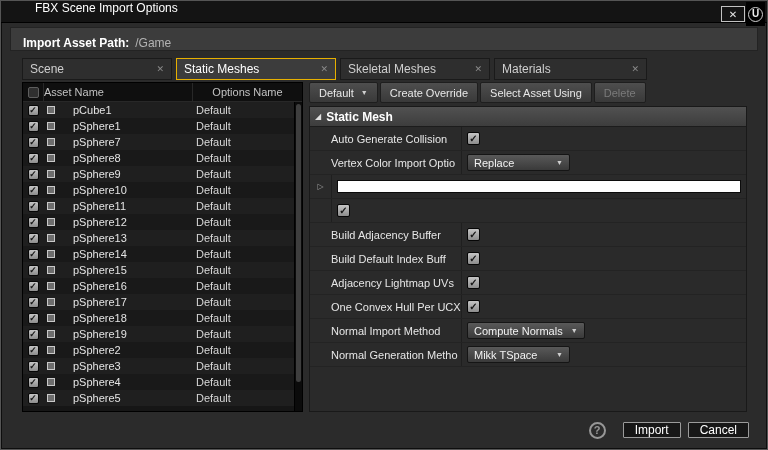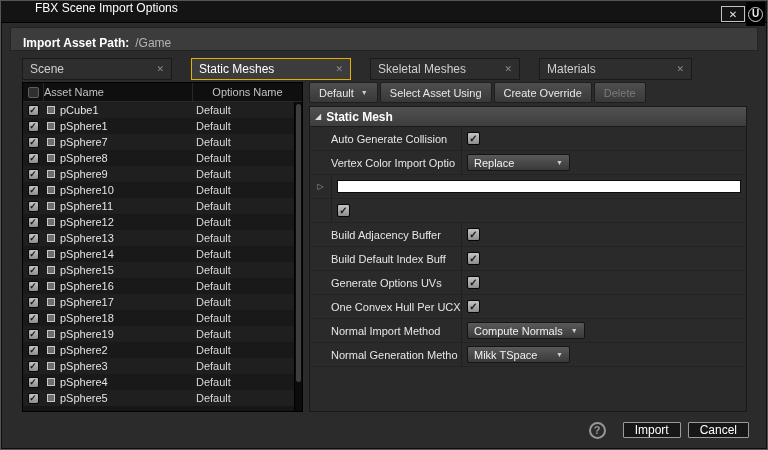--- a/index.html
+++ b/index.html
@@ -10,36 +10,36 @@
   .title{color:#fff;font-size:12px;margin-left:34px;white-space:nowrap}
   .close-btn{position:absolute;right:22px;top:5px;width:24px;height:16px;border:1px solid #c2c2c2;color:#e6e6e6;font-size:10px;display:flex;align-items:center;justify-content:center}
   .logo{position:absolute;right:2px;top:1px;width:19px;height:24px;background:#000;display:flex;align-items:center;justify-content:center}
   .logo-circle{width:15px;height:15px;border:1px solid #d0d0d0;border-radius:50%;color:#ececec;font-size:10px;font-weight:bold;display:flex;align-items:center;justify-content:center;line-height:1}
   
   .pathbar{height:24px;margin:4px 9px 0;background:#3c3c3c;border:1px solid #232323;display:flex;align-items:flex-end;padding-left:12px;font-size:12px}
   .path-label{color:#fff;font-weight:bold}
   .path-value{color:#b3b3b3;margin-left:6px}
   
   .tabbar{display:flex;margin:7px 0 0 21px;height:22px}
-  .tab{display:flex;align-items:center;justify-content:space-between;padding:0 7px;margin-right:19px;background:#2e2e2e;border:1px solid #1a1a1a;color:#cfcfcf;font-size:12px}
+  .tab{display:flex;align-items:center;justify-content:space-between;padding:0 7px;margin-right:4px;background:#2e2e2e;border:1px solid #1a1a1a;color:#cfcfcf;font-size:12px}
   .tab:nth-child(1){width:150px}.tab:nth-child(2){width:160px}.tab:nth-child(3){width:150px}.tab:nth-child(4){width:153px}
   .tab.active{background:#3c3c3c;border-color:#e7b000;color:#fff}
   .tab-close{color:#8a8a8a;font-size:9px;margin-left:8px;flex:none}
   
   .content{position:absolute;left:21px;right:20px;top:81px;bottom:37px;display:flex}
   .left-panel{width:281px;background:#161616;border:1px solid #000;position:relative;display:flex;flex-direction:column}
   .table-header{height:19px;display:flex;align-items:center;background:#0f0f0f;border-bottom:1px solid #282828;color:#c2c2c2;font-size:11px;flex:none}
   .th-check{width:20px;display:flex;justify-content:center;align-items:center;height:100%}
   .th-name{width:150px;border-left:1px solid #282828;border-right:1px solid #282828;height:100%;line-height:18px;overflow:hidden}
   .th-options{flex:1;text-align:center;overflow:hidden}
   .asset-rows{flex:1;overflow:hidden;margin-right:8px}
   .arow{height:16px;display:flex;align-items:center;font-size:11px;color:#e4e4e4;background:#1f1f1f}
   .arow.alt{background:#191919}
   .acheck-cell{width:20px;display:flex;justify-content:center;flex:none}
-  .aname-cell{width:150px;display:flex;align-items:center;gap:5px;padding-left:4px;flex:none;overflow:hidden;white-space:nowrap}
+  .aname-cell{width:150px;display:flex;align-items:center;gap:18px;padding-left:4px;flex:none;overflow:hidden;white-space:nowrap}
   .aopt-cell{flex:1;padding-left:3px;color:#d8d8d8;overflow:hidden;white-space:nowrap}
   .cb{width:11px;height:11px;background:linear-gradient(#c4c4c4,#8d8d8d);border:1px solid #060606;border-radius:2px;display:flex;align-items:center;justify-content:center;font-size:9px;color:#141414;font-weight:bold;line-height:1;flex:none}
   .cb.big{width:13px;height:13px;font-size:10px}
   .cb.unchecked{background:#2f2f2f;border-color:#5e5e5e;color:transparent}
   .asset-icon{width:8px;height:8px;border:1px solid #c9c9c9;background:#6d6d6d;flex:none}
   .scrollbar{position:absolute;top:19px;right:0;bottom:0;width:8px;background:#0b0b0b;border-left:1px solid #000}
   .scroll-thumb{position:absolute;left:1px;right:1px;top:2px;height:90%;background:#3e3e3e;border-radius:3px}
   
   .right-panel{flex:1;margin-left:6px;display:flex;flex-direction:column;min-width:0}
   .toolbar{height:21px;display:flex;gap:2px;margin-bottom:3px;flex:none}
@@ -307,22 +307,22 @@
         <div class="scroll-thumb"></div>
       </div>
     </div>
 
     <div class="right-panel">
       <div class="toolbar">
         <div class="tbtn">
           <span>Default</span>
           <span class="arr">▼</span>
         </div>
+        <div class="tbtn">Create Override</div>
         <div class="tbtn">Select Asset Using</div>
-        <div class="tbtn">Create Override</div>
         <div class="tbtn disabled">Delete</div>
       </div>
       <div class="details">
         <div class="section-header">
           <span class="section-arrow">◢</span>
           <span>Static Mesh</span>
         </div>
         <div>
             <div class="prop-row">
               <div class="prop-expander"></div>
@@ -362,21 +362,21 @@
             </div>
             <div class="prop-row">
               <div class="prop-expander"></div>
               <div class="prop-label">Build Default Index Buff</div>
               <div class="prop-value">
                 <div class="cb big">✓</div>
               </div>
             </div>
             <div class="prop-row">
               <div class="prop-expander"></div>
-              <div class="prop-label">Generate Options UVs</div>
+              <div class="prop-label">Adjacency Lightmap UVs</div>
               <div class="prop-value">
                 <div class="cb big">✓</div>
               </div>
             </div>
             <div class="prop-row">
               <div class="prop-expander"></div>
               <div class="prop-label">One Convex Hull Per UCX</div>
               <div class="prop-value">
                 <div class="cb big">✓</div>
               </div>

